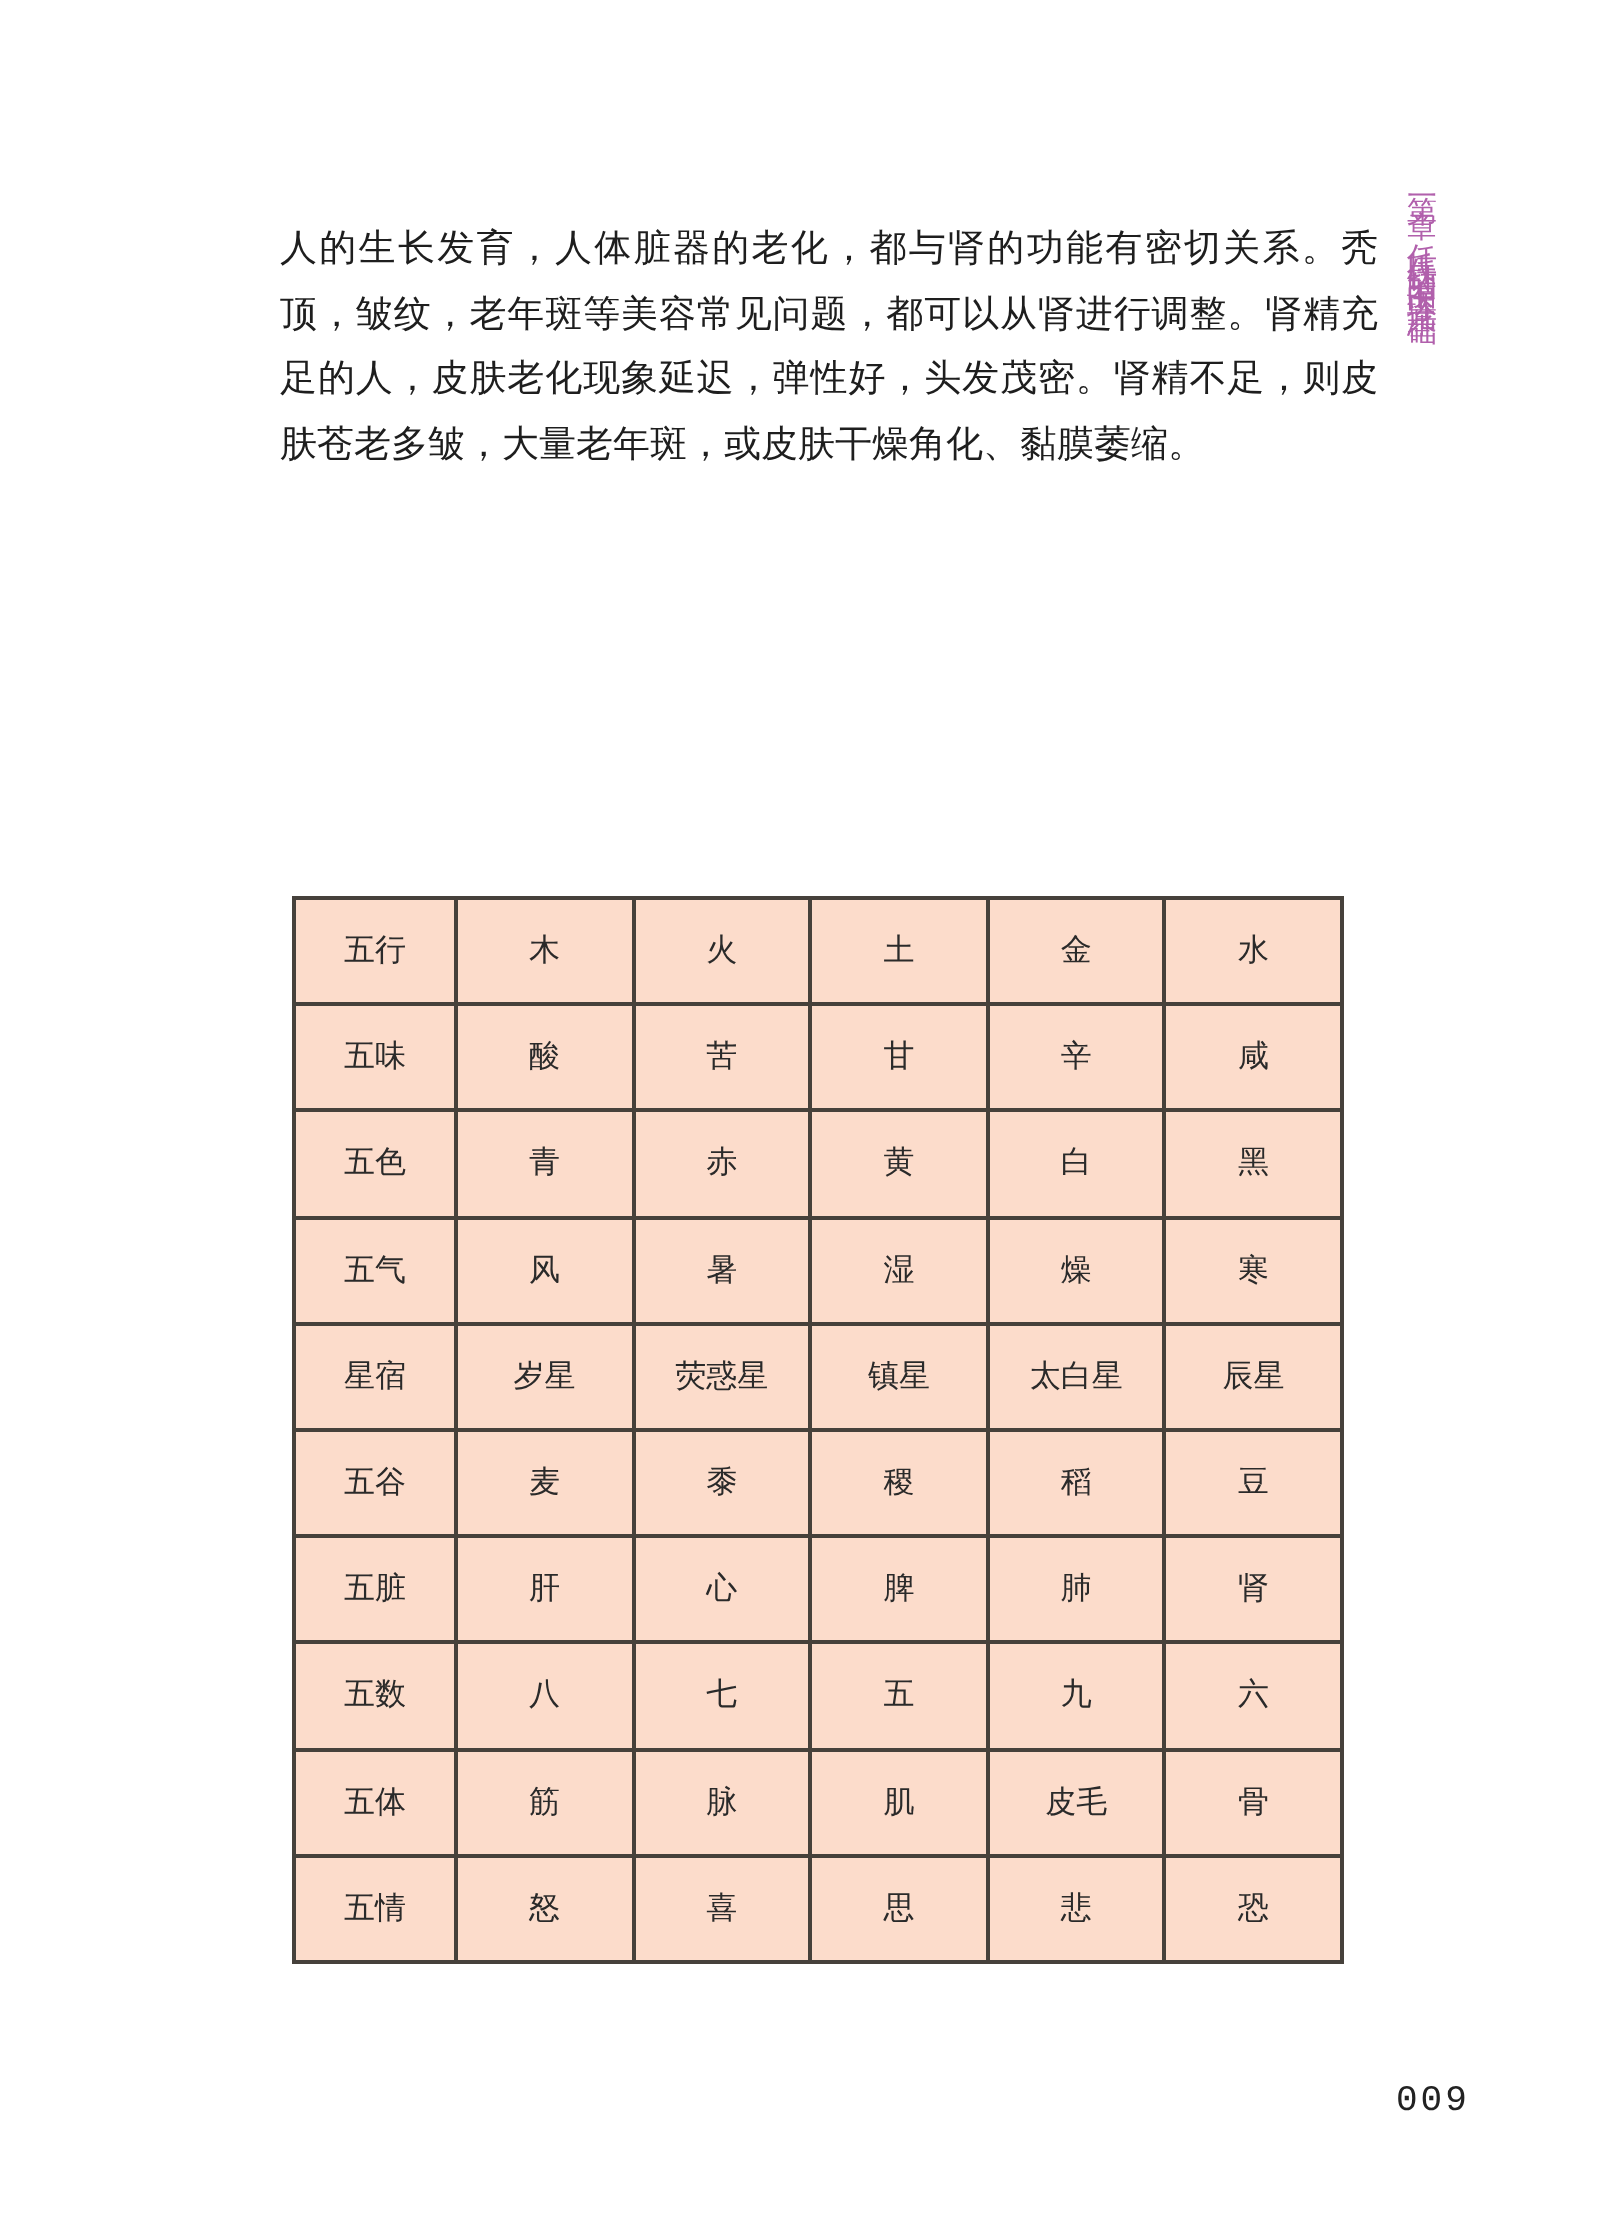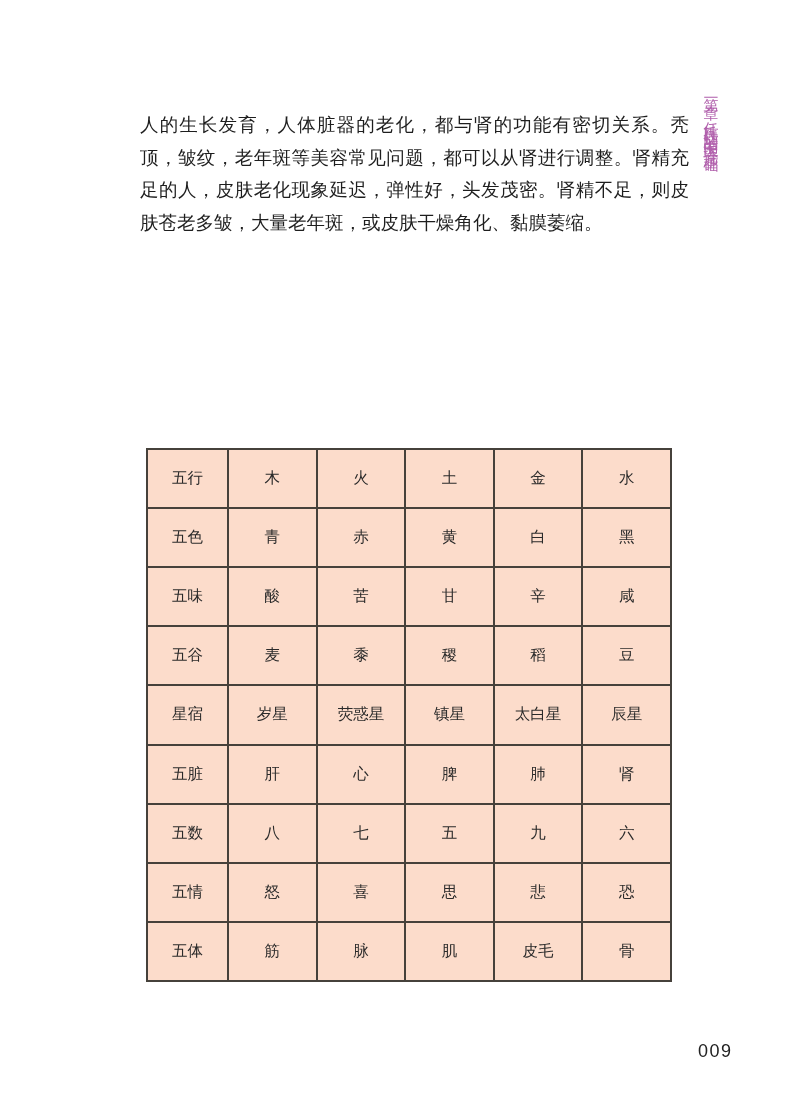--- a/index.html
+++ b/index.html
@@ -65,21 +65,21 @@
   }
   .chapter-vertical .vt-title { padding-top: 13px; }
 
   .page-number {
     position: absolute;
     left: 698px;
     top: 1041px;
     font-size: 18px;
     letter-spacing: 1.5px;
     color: #222222;
-    font-family: Liberation Sans, sans-serif;
+    font-family: Liberation Mono, monospace;
   }
 </style>
 </head>
 <body>
 
 <div class="page">
 
   <div class="body-text">
     <p>人的生长发育，人体脏器的老化，都与肾的功能有密切关系。秃顶，皱纹，老年斑等美容常见问题，都可以从肾进行调整。肾精充足的人，皮肤老化现象延迟，弹性好，头发茂密。肾精不足，则皮肤苍老多皱，大量老年斑，或皮肤干燥角化、黏膜萎缩。</p>
   </div>
@@ -96,82 +96,90 @@
     <tbody>
       <tr>
         <td>五行</td>
         <td>木</td>
         <td>火</td>
         <td>土</td>
         <td>金</td>
         <td>水</td>
       </tr>
       <tr>
+        <td>五味</td>
+        <td>酸</td>
+        <td>苦</td>
+        <td>甘</td>
+        <td>辛</td>
+        <td>咸</td>
+      </tr>
+      <tr>
         <td>五色</td>
         <td>青</td>
         <td>赤</td>
         <td>黄</td>
         <td>白</td>
         <td>黑</td>
       </tr>
       <tr>
-        <td>五味</td>
-        <td>酸</td>
-        <td>苦</td>
-        <td>甘</td>
-        <td>辛</td>
-        <td>咸</td>
+        <td>五气</td>
+        <td>风</td>
+        <td>暑</td>
+        <td>湿</td>
+        <td>燥</td>
+        <td>寒</td>
+      </tr>
+      <tr>
+        <td>星宿</td>
+        <td>岁星</td>
+        <td>荧惑星</td>
+        <td>镇星</td>
+        <td>太白星</td>
+        <td>辰星</td>
       </tr>
       <tr>
         <td>五谷</td>
         <td>麦</td>
         <td>黍</td>
         <td>稷</td>
         <td>稻</td>
         <td>豆</td>
-      </tr>
-      <tr>
-        <td>星宿</td>
-        <td>岁星</td>
-        <td>荧惑星</td>
-        <td>镇星</td>
-        <td>太白星</td>
-        <td>辰星</td>
       </tr>
       <tr>
         <td>五脏</td>
         <td>肝</td>
         <td>心</td>
         <td>脾</td>
         <td>肺</td>
         <td>肾</td>
       </tr>
       <tr>
         <td>五数</td>
         <td>八</td>
         <td>七</td>
         <td>五</td>
         <td>九</td>
         <td>六</td>
       </tr>
       <tr>
+        <td>五体</td>
+        <td>筋</td>
+        <td>脉</td>
+        <td>肌</td>
+        <td>皮毛</td>
+        <td>骨</td>
+      </tr>
+      <tr>
         <td>五情</td>
         <td>怒</td>
         <td>喜</td>
         <td>思</td>
         <td>悲</td>
         <td>恐</td>
-      </tr>
-      <tr>
-        <td>五体</td>
-        <td>筋</td>
-        <td>脉</td>
-        <td>肌</td>
-        <td>皮毛</td>
-        <td>骨</td>
       </tr>
     </tbody>
   </table>
 
   <div class="chapter-vertical">
     <span class="vt-chapter">第一章</span><span class="vt-title">任氏任针的中医理论基础</span>
   </div>
 
   <div class="page-number">009</div>
 

